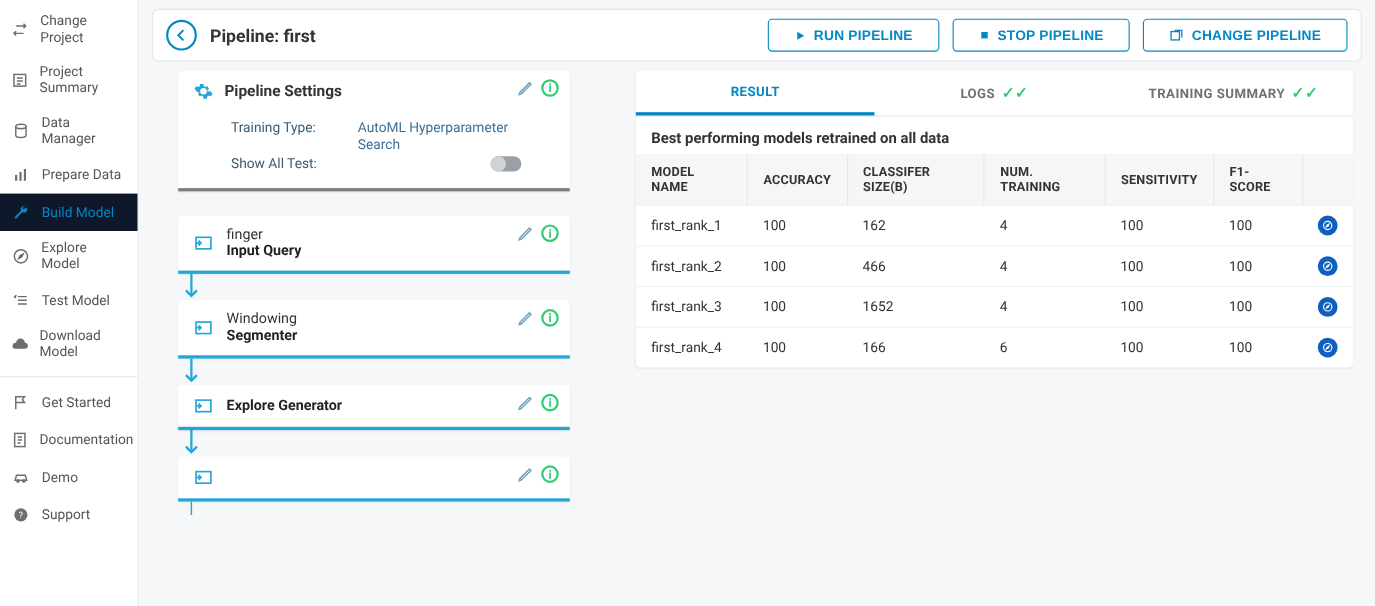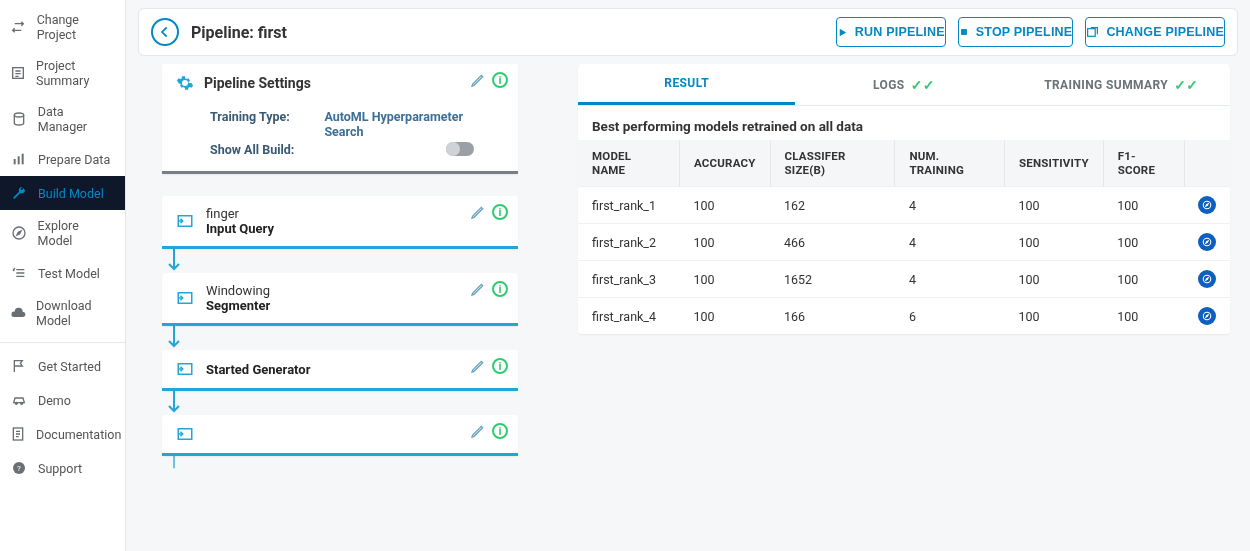--- a/index.html
+++ b/index.html
@@ -11,39 +11,39 @@
   .sidebar .nav-item.active { color:#0288c5; background:#0f172a; }
   .sidebar .nav-item .icon { width:18px; height:18px; display:inline-flex; align-items:center; justify-content:center; color:#6a6f73; }
   .sidebar .nav-item.active .icon { color:#0288c5; }
   .sidebar .sep { height:1px; background:#e5e8ea; margin:6px 0; }
   
   .main { flex:1; padding:8px 12px; display:flex; flex-direction:column; gap:8px; }
   .header { background:#fff; border:1px solid #e3e8eb; border-radius:6px; padding:8px 12px; display:flex; align-items:center; gap:12px; }
   .back-btn { width:28px; height:28px; border:2px solid #0288c5; border-radius:50%; display:flex; align-items:center; justify-content:center; color:#0288c5; cursor:pointer; }
   .title { font-size:16px; font-weight:700; color:#333; }
   .hdr-spacer { flex:1; }
-  .hdr-btn { border:1px solid #0288c5; color:#0288c5; background:#fff; border-radius:4px; padding:7px 0; font-size:12.5px; font-weight:600; display:inline-flex; align-items:center; gap:7px; cursor:pointer; letter-spacing:0.2px; }
+  .hdr-btn { border:1px solid #0288c5; color:#0288c5; background:#fff; border-radius:4px; padding:7px 23px; font-size:12.5px; font-weight:600; display:inline-flex; align-items:center; gap:7px; cursor:pointer; letter-spacing:0.2px; }
   
   .two-col { display:flex; gap:60px; flex:1; overflow:hidden; }
   .left-col { width:380px; padding-left:24px; display:flex; flex-direction:column; gap:6px; overflow:visible; }
   .right-col { flex:1; padding-right:8px; }
   
   .card { background:#fff; border-radius:3px; position:relative; box-shadow:0 1px 2px rgba(0,0,0,0.06); }
   .card .botline { height:3px; background:#22a6d9; }
   .card.settings .botline { background:#7a7f84; }
   .card-body { padding:10px 14px 10px 14px; display:flex; align-items:center; gap:12px; }
   .card-icon { color:#22a6d9; }
   .card .actions { position:absolute; right:10px; top:8px; display:flex; gap:6px; }
   .pencil { color:#6aa2c0; cursor:pointer; }
   .info-ic { color:#2ecc71; border:2px solid #2ecc71; width:16px; height:16px; border-radius:50%; display:inline-flex; align-items:center; justify-content:center; font-size:11px; font-weight:700; cursor:pointer; }
   .settings-body { padding:10px 16px 14px 48px; font-size:12.5px; }
   .settings-head { display:flex; align-items:center; padding:10px 14px 4px 14px; }
   .settings-title { font-weight:700; color:#333; font-size:14px; margin-left:10px;}
   .gear { color:#22a6d9; }
-  .kv { display:flex; gap:26px; color:#3a5a73; margin-top:3px;font-weight:bold;}
+  .kv { display:flex; gap:26px; color:#3a5a73; margin-top:3px;}
   .kv .k { width:90px; color:#3a5a73; }
   .kv .v { color:#3b6f97; }
   .toggle { width:28px; height:14px; background:#9aa0a6; border-radius:8px; position:relative; display:inline-block; margin-left:120px; }
   .toggle::after { content:""; position:absolute; width:14px; height:14px; background:#cfd3d7; border-radius:50%; left:0; top:0; }
   .arrow-down { text-align:center; color:#22a6d9; font-size:20px; line-height:1; margin:-2px 0; }
   .step-text .t1 { font-size:13px; color:#333; }
   .step-text .t2 { font-size:13px; font-weight:700; color:#222; }
   
   .panel { background:#fff; border-radius:4px; box-shadow:0 1px 2px rgba(0,0,0,0.06); }
   .tabs { display:flex; border-bottom:1px solid #e3e8eb; }
@@ -139,35 +139,35 @@
         <span class="icon">
           <svg width="16" height="16" viewBox="0 0 24 24" fill="none" stroke="currentColor" stroke-width="2">
             <path d="M5 21 V4 H17 L14 8 L17 12 H5"></path>
           </svg>
         </span>
         <span>Get Started</span>
       </div>
       <div class="nav-item">
         <span class="icon">
           <svg width="16" height="16" viewBox="0 0 24 24" fill="none" stroke="currentColor" stroke-width="2">
+            <rect x="5" y="3" width="14" height="18"></rect>
+            <path d="M9 8 H15 M9 12 H15 M9 16 H13"></path>
+          </svg>
+        </span>
+        <span>Documentation</span>
+      </div>
+      <div class="nav-item">
+        <span class="icon">
+          <svg width="16" height="16" viewBox="0 0 24 24" fill="none" stroke="currentColor" stroke-width="2">
             <path d="M4 16 L6 9 H18 L20 16 Z"></path>
             <circle cx="8" cy="17" r="1.5" fill="currentColor"></circle>
             <circle cx="16" cy="17" r="1.5" fill="currentColor"></circle>
           </svg>
         </span>
         <span>Demo</span>
-      </div>
-      <div class="nav-item">
-        <span class="icon">
-          <svg width="16" height="16" viewBox="0 0 24 24" fill="none" stroke="currentColor" stroke-width="2">
-            <rect x="5" y="3" width="14" height="18"></rect>
-            <path d="M9 8 H15 M9 12 H15 M9 16 H13"></path>
-          </svg>
-        </span>
-        <span>Documentation</span>
       </div>
       <div class="nav-item">
         <span class="icon">
           <svg width="16" height="16" viewBox="0 0 24 24" fill="currentColor">
             <circle cx="12" cy="12" r="9"></circle>
             <text x="12" y="16" text-anchor="middle" font-size="12" fill="#fff">?</text>
           </svg>
         </span>
         <span>Support</span>
       </div>
@@ -222,21 +222,21 @@
                 </span>
               <span class="info-ic">i</span>
             </div>
           </div>
           <div class="settings-body">
             <div class="kv">
                 <span class="k">Training Type:</span>
                 <span class="v">AutoML Hyperparameter Search</span>
               </div>
             <div class="kv">
-                <span class="k">Show All Build:</span>
+                <span class="k">Show All Test:</span>
                 <span class="toggle"></span>
               </div>
           </div>
           <div class="botline"></div>
         </div>
         <div style="height:10px"></div>
         <div id="steps">
             <div class="card">
               <div class="actions">
                 <span class="pencil">
@@ -308,21 +308,21 @@
               </div>
               <div class="card-body">
                 <span class="card-icon">
                   <svg width="18" height="18" viewBox="0 0 24 24" fill="none" stroke="currentColor" stroke-width="2">
                     <rect x="3" y="5" width="18" height="14"></rect>
                     <path d="M8 12 H3"></path>
                     <path d="M6 9 L9 12 L6 15"></path>
                   </svg>
                 </span>
                 <div class="step-text">
-                  <div class="t2">Started Generator</div>
+                  <div class="t2">Explore Generator</div>
                 </div>
               </div>
               <div class="botline"></div>
             </div>
             <div class="arrow-down">
               <svg width="24" height="28" viewBox="0 0 24 28" fill="none" stroke="#22a6d9" stroke-width="2">
                 <path d="M12 2 V22"></path>
                 <path d="M7 17 L12 22 L17 17"></path>
               </svg>
             </div>

